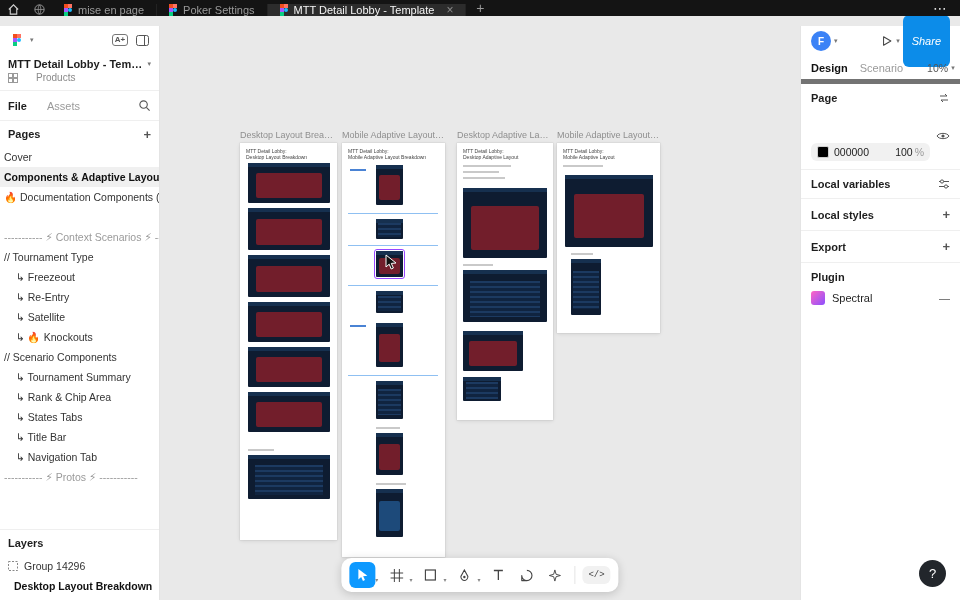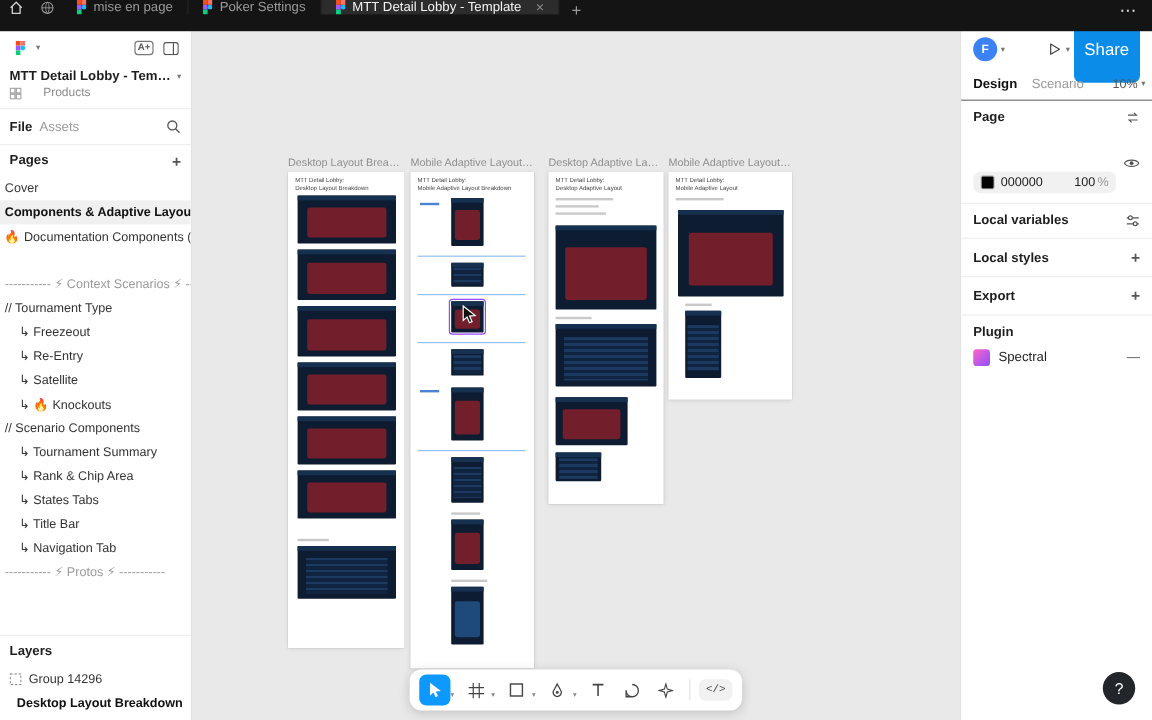--- a/index.html
+++ b/index.html
@@ -2,22 +2,22 @@
 <html><head>
 <meta charset="utf-8">
 <style>
   * { margin:0; padding:0; box-sizing:border-box; }
   html,body { width:960px; height:600px; overflow:hidden;
     font-family:"Liberation Sans","DejaVu Sans",sans-serif;
     -webkit-font-smoothing:antialiased; background:#e9e9e9; }
   .app { position:relative; width:960px; height:600px; }
 
   
-  .topbar { position:absolute; left:0; top:0; width:960px; height:26px;
-    background:#141414; display:flex; align-items:flex-start; color:#b5b5b5; z-index:30; }
+  .topbar { position:absolute; left:0; top:0; width:960px; height:16px;
+    background:#141414; display:flex; align-items:flex-end; color:#b5b5b5; z-index:30; }
   .tb-icon { width:26px; display:flex; align-items:center; justify-content:center; cursor:pointer; }
   .tb-tab { display:flex; align-items:center; gap:6px; padding:0 12px; font-size:11px;
     color:#9a9a9a; border-right:1px solid #232323; cursor:pointer; white-space:nowrap; }
   .tb-tab.active { background:#2c2c2c; color:#f5f5f5; }
   .tb-tab .x { margin-left:6px; color:#8a8a8a; font-size:12px; line-height:1; }
   .tb-plus { width:28px; display:flex; align-items:center; justify-content:center;
     font-size:14px; color:#9a9a9a; cursor:pointer; }
   .tb-right { margin-left:auto; display:flex; align-items:center; padding-right:12px;
     color:#e0e0e0; font-size:14px; letter-spacing:1px; cursor:pointer; }
 
@@ -29,21 +29,21 @@
   .chev { font-size:7px; color:#777; }
   .mini-icon { display:flex; align-items:center; justify-content:center; width:18px; height:18px;
     border-radius:3px; cursor:pointer; }
   .aplus { font-size:8px; font-weight:bold; color:#555; border:1px solid #777; border-radius:3px;
     padding:1px 2px; line-height:1; }
   .ls-title { padding:4px 8px 0; display:flex; align-items:center; gap:4px; }
   .ls-title .t { font-size:11px; font-weight:bold; color:#1e1e1e; white-space:nowrap;
     overflow:hidden; text-overflow:ellipsis; }
   .ls-project { padding:2px 8px 7px; display:flex; align-items:center; gap:18px;
     font-size:10px; color:#8a8a8a; border-bottom:1px solid #efefef; }
-  .ls-tabs { height:30px; display:flex; align-items:center; padding:0 8px; gap:6px;
+  .ls-tabs { height:30px; display:flex; align-items:center; padding:0 8px; gap:20px;
     font-size:11px; border-bottom:1px solid #efefef; }
   .ls-tabs .tab { color:#9a9a9a; cursor:pointer; }
   .ls-tabs .tab.active { color:#1e1e1e; font-weight:bold; }
   .ls-tabs .sp { flex:1; }
   .ls-pages-hd { height:26px; display:flex; align-items:center; padding:0 8px;
     font-size:11px; font-weight:bold; color:#1e1e1e; }
   .ls-pages-hd .sp { flex:1; }
   .plus-glyph { font-size:13px; color:#555; cursor:pointer; }
   .pages { flex:1; overflow:hidden; }
   .prow { height:20px; display:flex; align-items:center; padding:0 4px; font-size:10.5px;
@@ -84,23 +84,23 @@
   .cursor { position:absolute; z-index:5; }
 
   
   .right { position:absolute; right:0; top:26px; width:160px; bottom:0; background:#fff;
     border-left:1px solid #e4e4e4; font-size:11px; color:#1e1e1e; }
   .rp-row { display:flex; align-items:center; padding:0 10px; }
   .rp-top { height:30px; gap:3px; }
   .avatar { width:20px; height:20px; border-radius:50%; background:#3b82f6; color:#fff;
     font-size:10px; font-weight:bold; display:flex; align-items:center; justify-content:center; cursor:pointer; }
   .rp-top .sp { flex:1; }
-  .share-btn { background:#0c8ce9; color:#fff; font-size:14px; border:none; border-radius:6px;
-    padding:20px 9px; cursor:pointer; }
-  .rp-tabs { height:28px; gap:12px; border-bottom:1px solid #737373; }
+  .share-btn { background:#0c8ce9; color:#fff; font-size:11px; border:none; border-radius:6px;
+    padding:20px 9px; cursor:pointer;font-style:italic; }
+  .rp-tabs { height:28px; gap:12px; border-bottom:5px solid #737373; }
   .rp-tab { color:#9a9a9a; cursor:pointer; }
   .rp-tab.active { color:#111; font-weight:bold; }
   .rp-tabs .sp { flex:1; }
   .zoom { display:flex; align-items:center; gap:3px; color:#555; font-size:10.5px; cursor:pointer; }
   .rp-sec { border-bottom:1px solid #efefef; padding:8px 10px; }
   .rp-sec-hd { display:flex; align-items:center; font-weight:bold; }
   .rp-sec-hd .sp { flex:1; }
   .fillrow { margin-top:7px; display:flex; align-items:center; gap:6px; }
   .fillfield { flex:1; display:flex; align-items:center; gap:5px; background:#f1f1f1;
     border-radius:6px; padding:3px 6px; cursor:text;margin-top:32px; }

